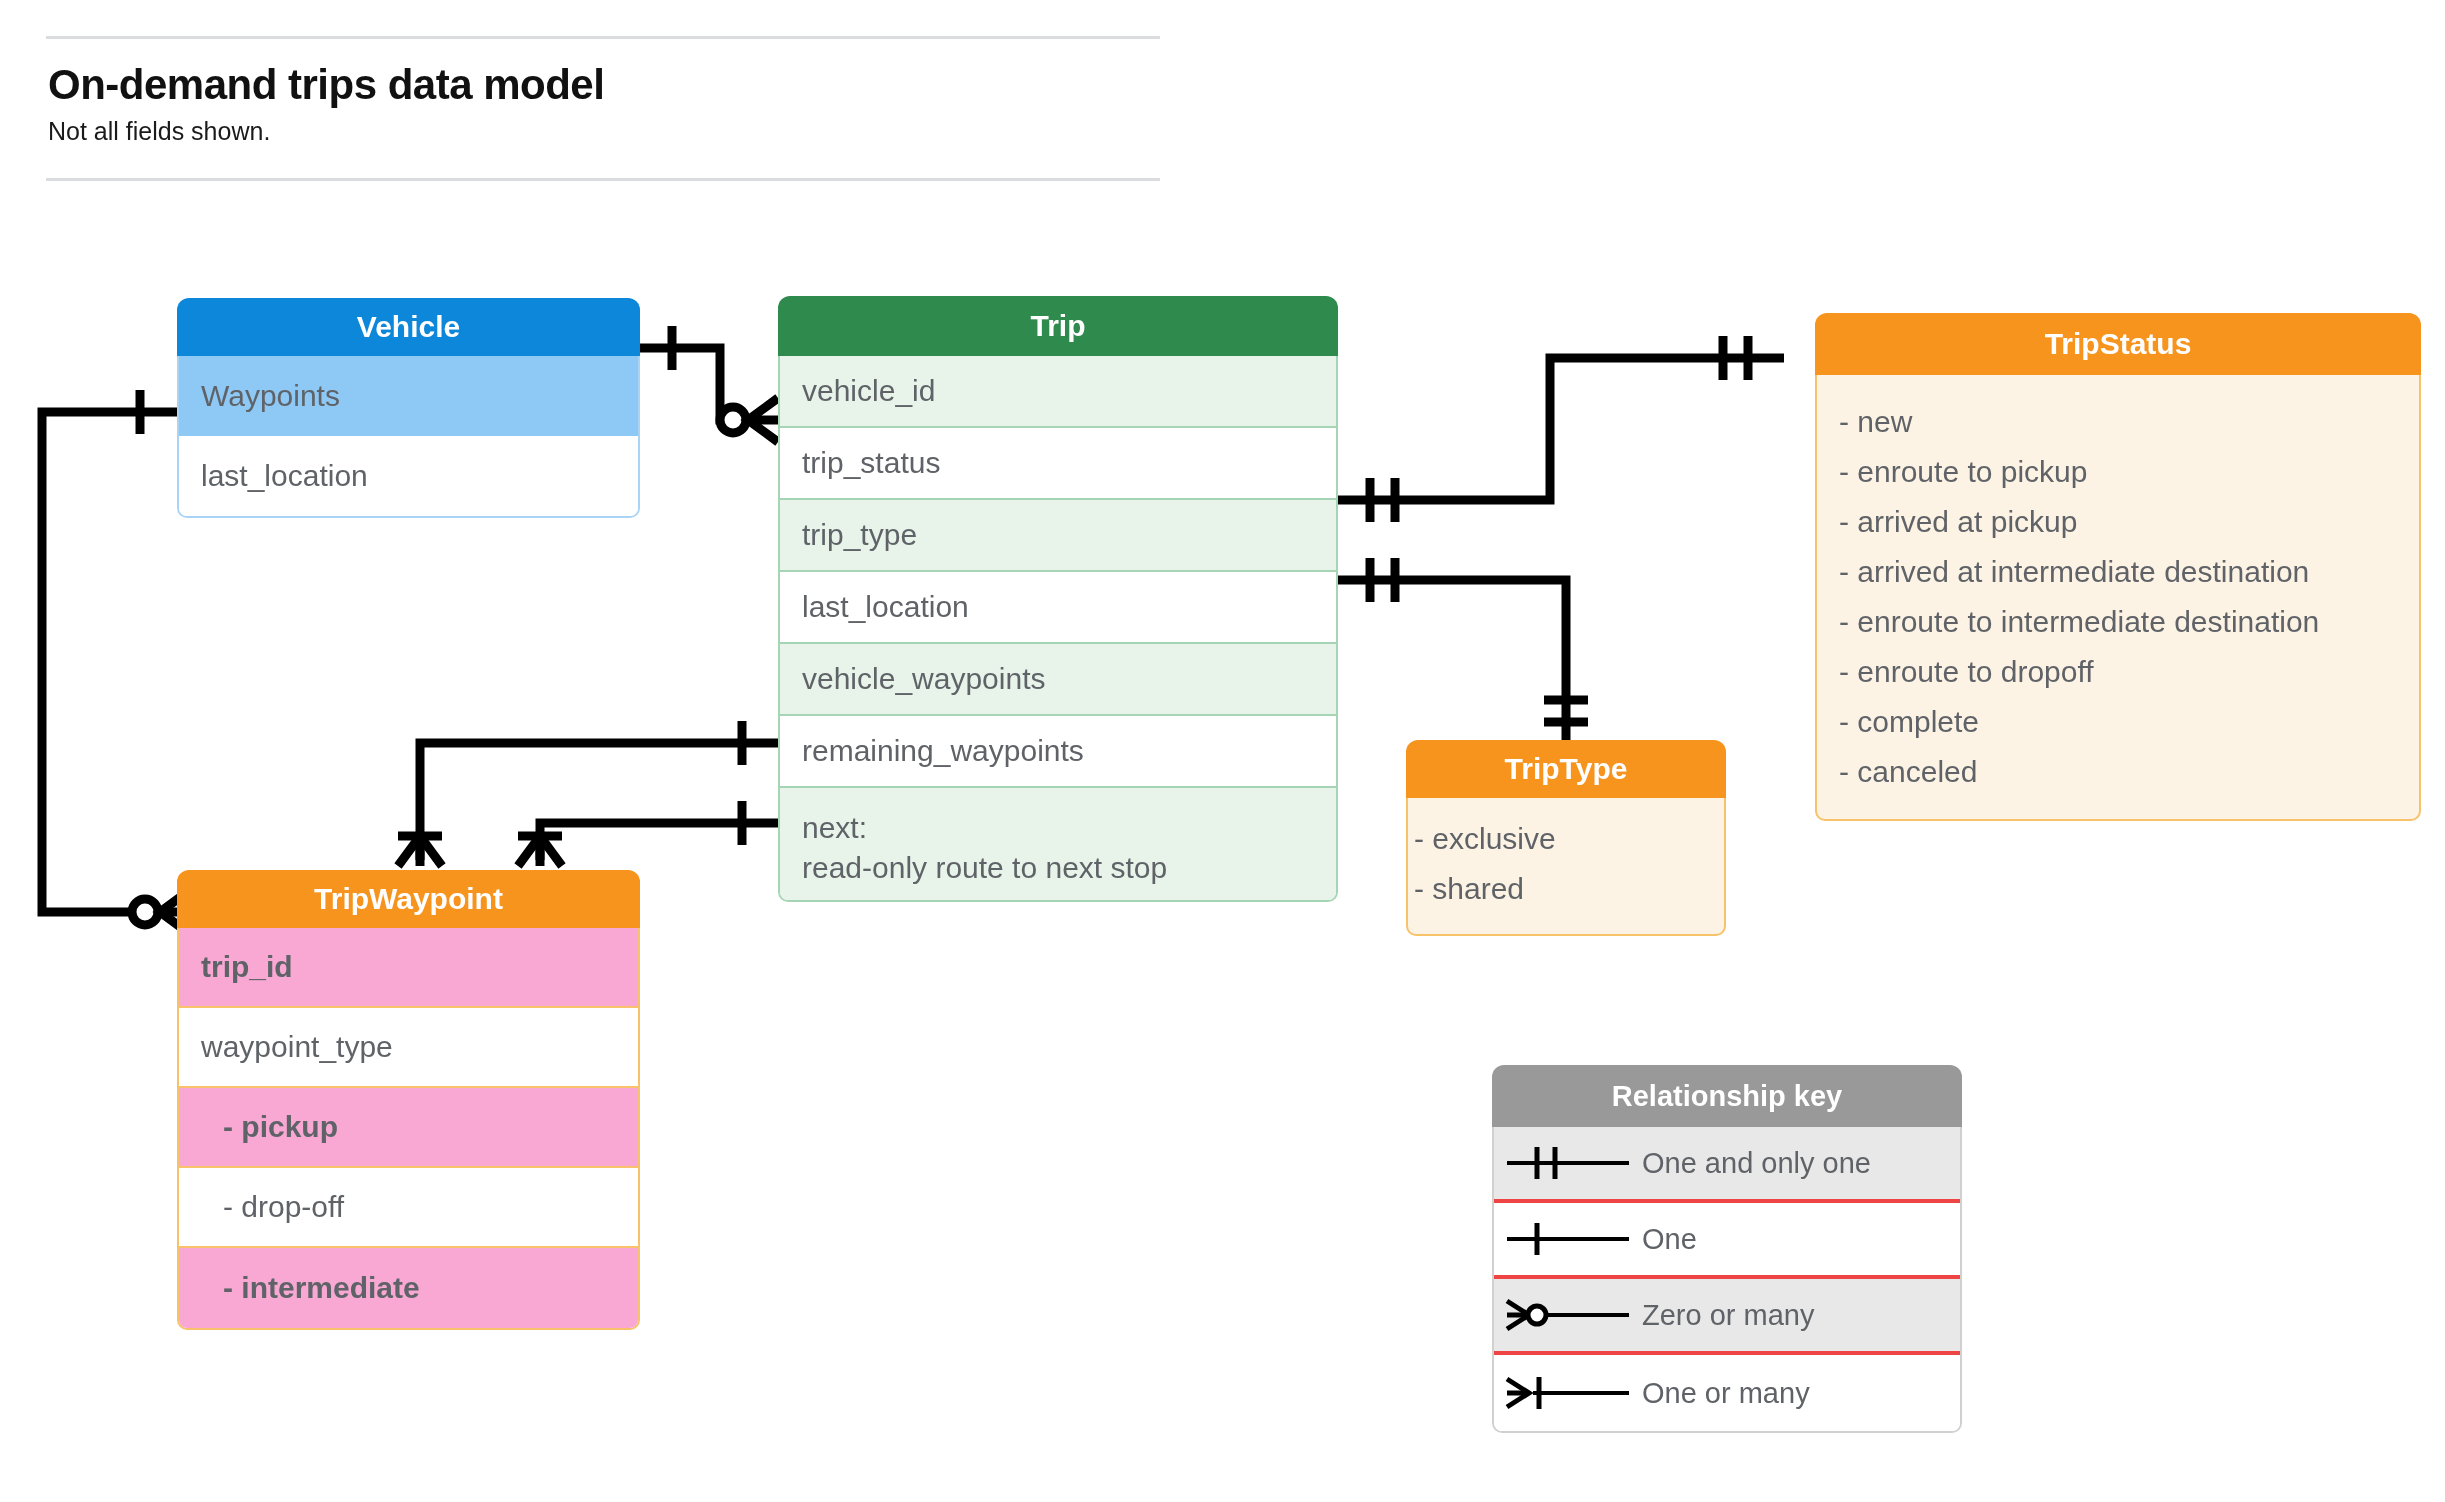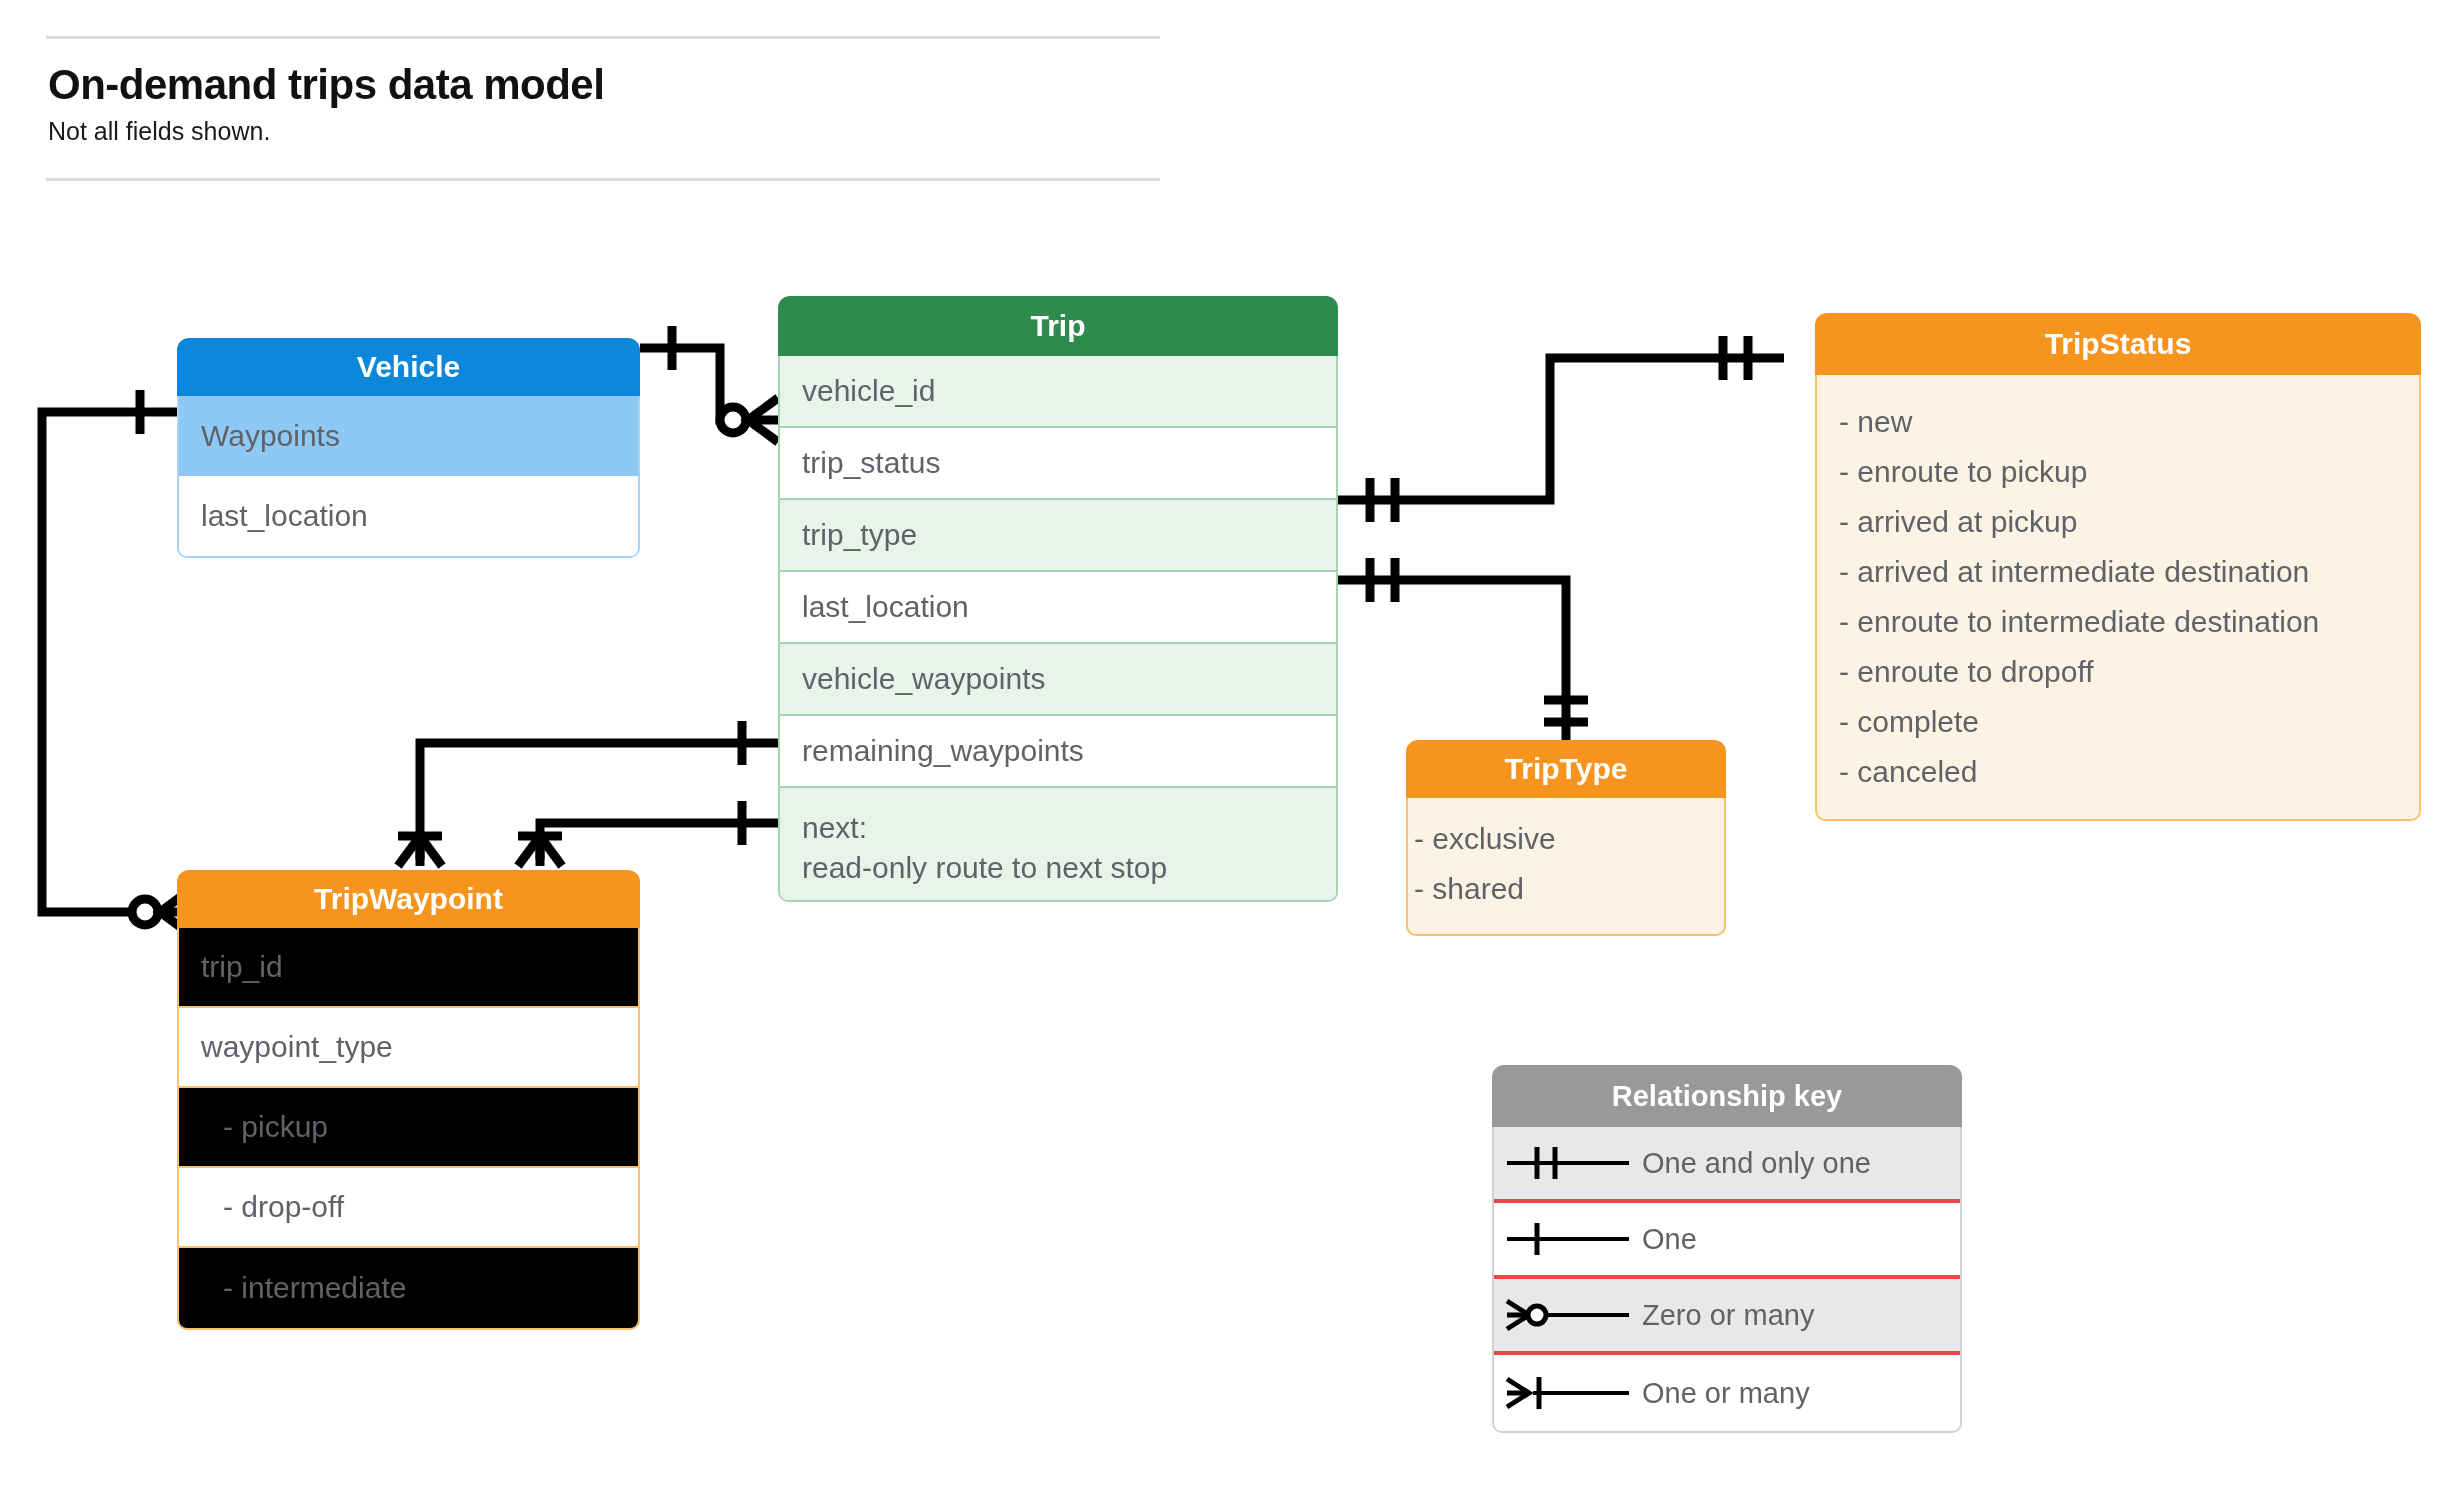--- a/index.html
+++ b/index.html
@@ -69,21 +69,21 @@
     padding-left: 22px;
   }
   .row.multiline {
     display: block;
     padding-top: 20px;
     line-height: 1.33;
   }
 
   
   #entity-vehicle { left: 177px; top: 298px; width: 463px; }
-  #entity-vehicle .entity-header { height: 58px; background: #0d87d9; margin-top: 40px; }
+  #entity-vehicle .entity-header { height: 58px; background: #0d87d9; }
   #entity-vehicle .entity-body { border: 2px solid #a9d4f5; border-top: none; }
   #entity-vehicle .row { height: 80px; }
   #entity-vehicle .row.alt { background: #8ec8f5; }
   #entity-vehicle .row.plain { background: #ffffff; }
 
   
   #entity-trip { left: 778px; top: 296px; width: 560px; }
   #entity-trip .entity-header { height: 60px; background: #2f8b4d; }
   #entity-trip .entity-body { border: 2px solid #a6d5b5; border-top: none; }
   #entity-trip .row { height: 72px; border-bottom: 2px solid #a6d5b5; }
@@ -109,21 +109,21 @@
     background: #fdf3e4; padding: 16px 0 20px 0;
   }
   #entity-triptype .row { height: 50px; padding-left: 6px; text-align: right; }
 
   
   #entity-tripwaypoint { left: 177px; top: 870px; width: 463px; }
   #entity-tripwaypoint .entity-header { height: 58px; background: #f7941e; }
   #entity-tripwaypoint .entity-body { border: 2px solid #f8c26a; border-top: none; }
   #entity-tripwaypoint .row { height: 80px; border-bottom: 2px solid #f8c26a; }
   #entity-tripwaypoint .row:last-child { border-bottom: none; }
-  #entity-tripwaypoint .row.alt { background: #000000; }
+  #entity-tripwaypoint .row.alt { background: #f9a8d4; font-weight: bold; }
   #entity-tripwaypoint .row.plain { background: #ffffff; }
   #entity-tripwaypoint .row.indent { padding-left: 44px; }
 
   
   #legend {
     position: absolute;
     left: 1492px; top: 1065px; width: 470px;
     box-sizing: border-box;
     border-radius: 12px;
   }

